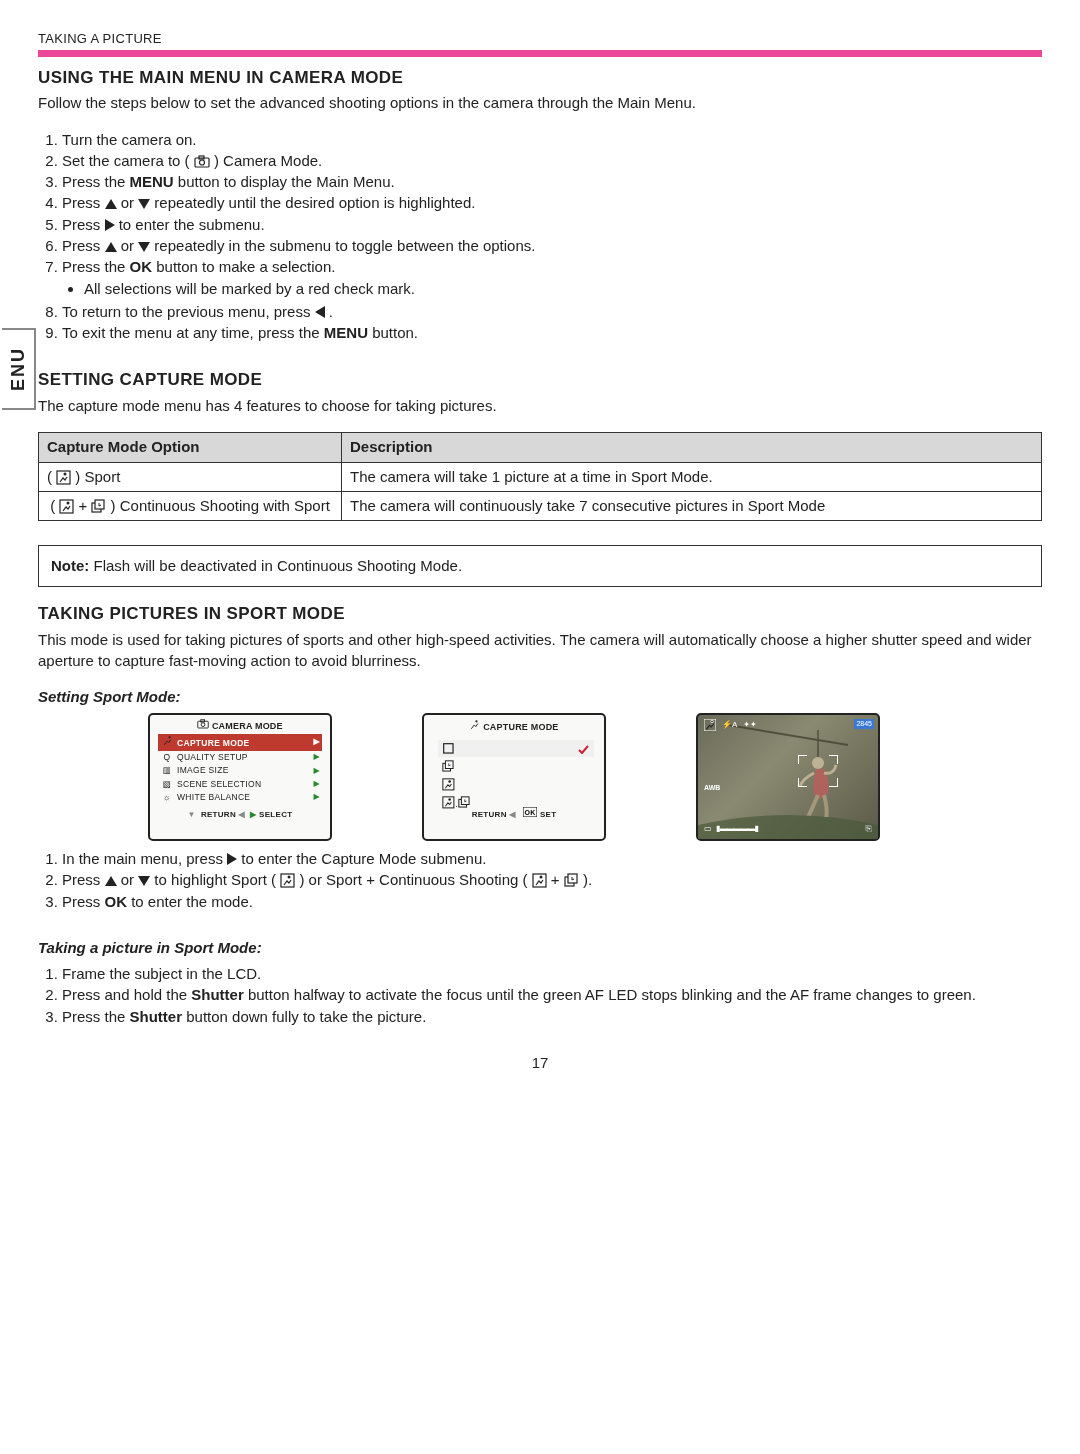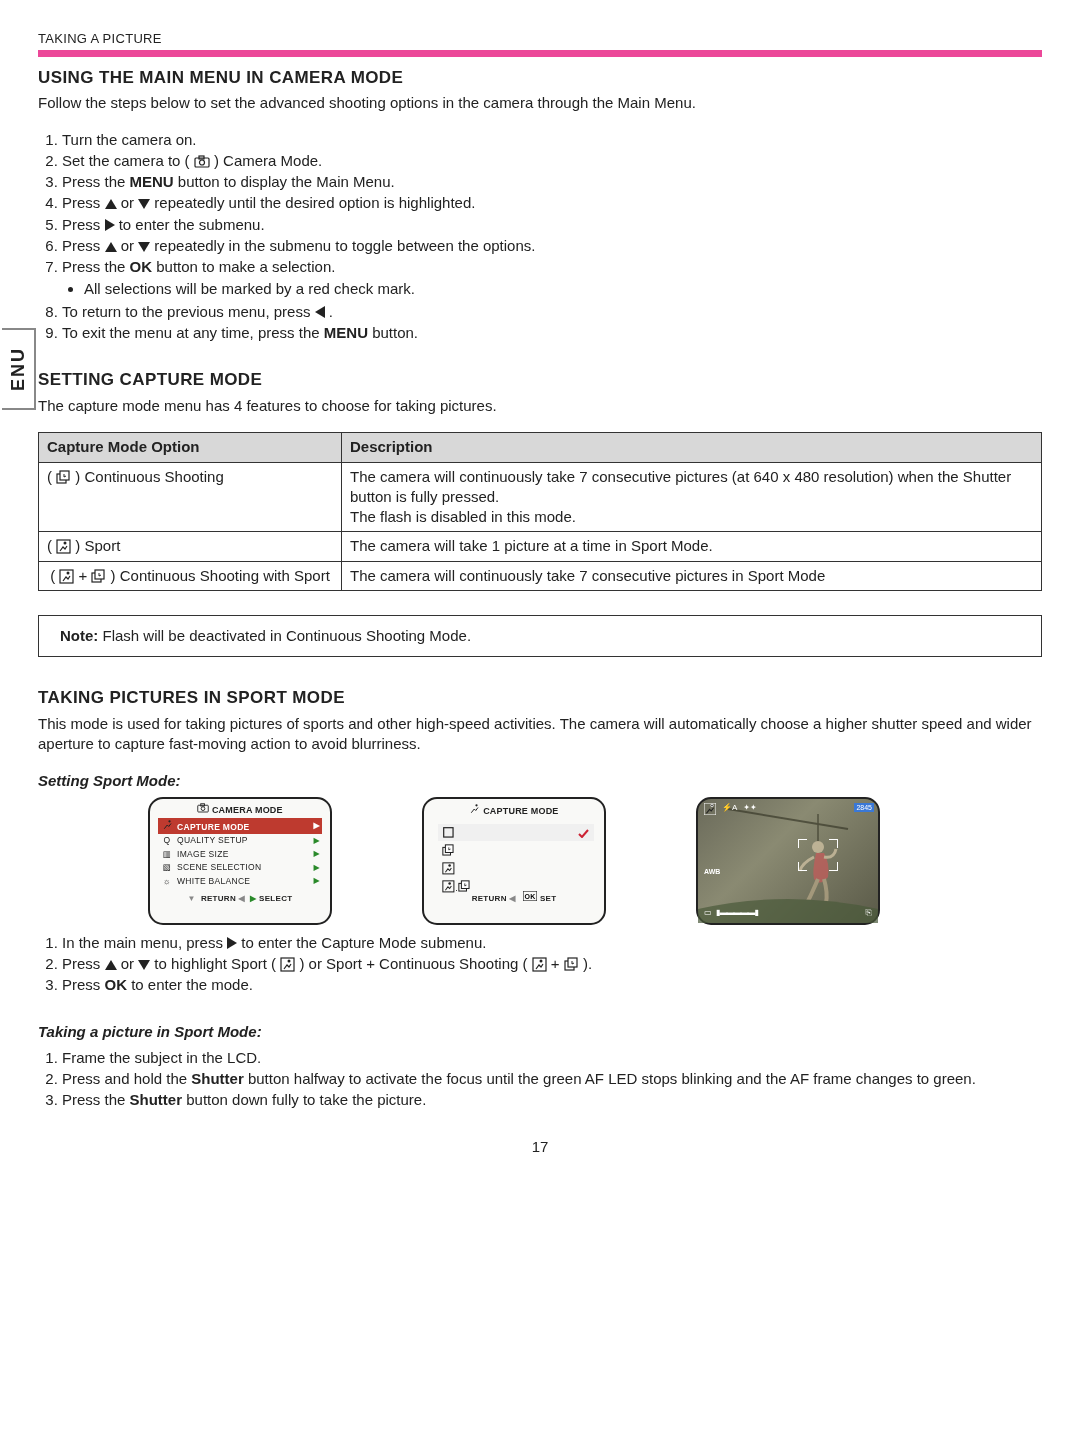--- a/index.html
+++ b/index.html
@@ -69,39 +69,39 @@
   table.cap th, table.cap td {
     border: 1px solid #333;
     padding: 4px 8px;
     text-align: left;
     vertical-align: top;
   }
   table.cap th { background: #d8d8d8; font-weight: bold; }
   td.opt { width: 286px; text-align: left; }
   .note-block {
     border: 1px solid #333;
-    padding: 10px 21px;
-    margin: 10px 0 30px 0;
+    padding: 10px 12px;
+    margin: 10px 0 16px 0;
   }
   h3.subh {
     font-style: italic;
     font-weight: bold;
     font-size: 15px;
     margin: 14px 0 6px 0;
   }
   .figs {
     display: flex;
     gap: 90px;
     margin: 6px 0 8px 110px;
   }
   .lcd {
     width: 180px;
     height: 124px;
     border: 2px solid #222;
-    border-radius: 15px;
+    border-radius: 5px;
     font-size: 9px;
     position: relative;
     background: #f9f9f7;
   }
   .lcd .title {
     text-align: center;
     font-weight: bold;
     font-size: 9px;
     padding: 4px 0 2px 0;
     letter-spacing: 0.2px;
@@ -256,27 +256,20 @@
 </ol>
 
 <h2 class="section">SETTING CAPTURE MODE</h2>
 <p class="intro">The capture mode menu has 4 features to choose for taking pictures.</p>
 
 <table class="cap">
   <tbody>
       <tr>
     <th>Capture Mode Option</th>
     <th>Description</th>
-  </tr>
-  <tr>
-    <td class="opt">( <svg class="smicon" width="15" height="15">
-            <use href="#ic-cont"></use>
-          </svg><span> ) Continuous Shooting</span></td>
-    <td style="white-space:pre-line">The camera will continuously take 7 consecutive pictures (at 640 x 480 resolution) when the Shutter button is fully pressed.
-The flash is disabled in this mode.</td>
   </tr>
   <tr>
     <td class="opt">( <svg class="smicon" width="15" height="15">
             <use href="#ic-sport"></use>
           </svg><span> ) Sport</span></td>
     <td>The camera will take 1 picture at a time in Sport Mode.</td>
   </tr>
   <tr>
     <td class="opt" style="text-align:center">( <svg class="smicon" width="15" height="15">
             <use href="#ic-sport"></use>

